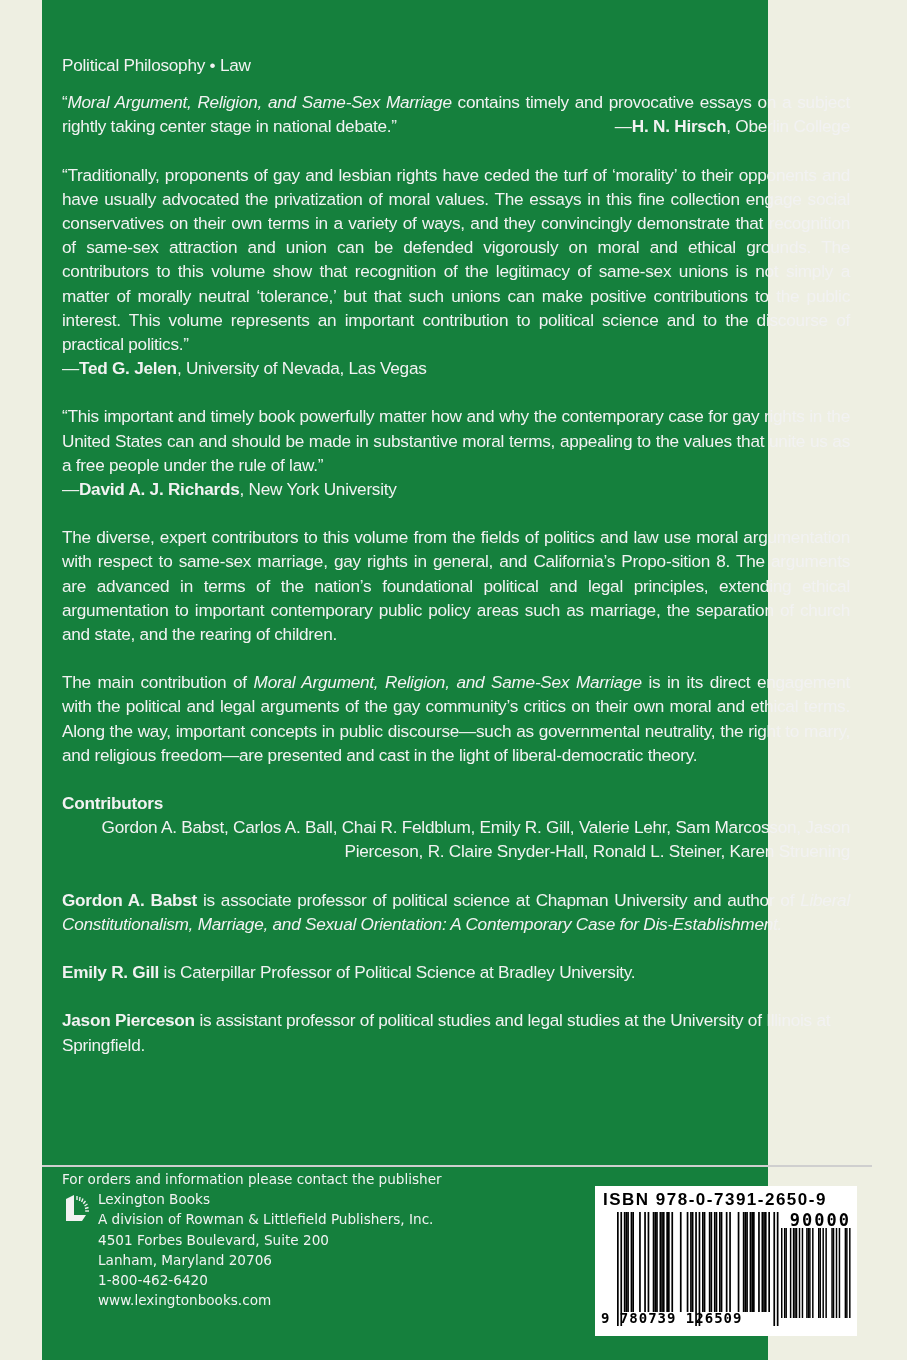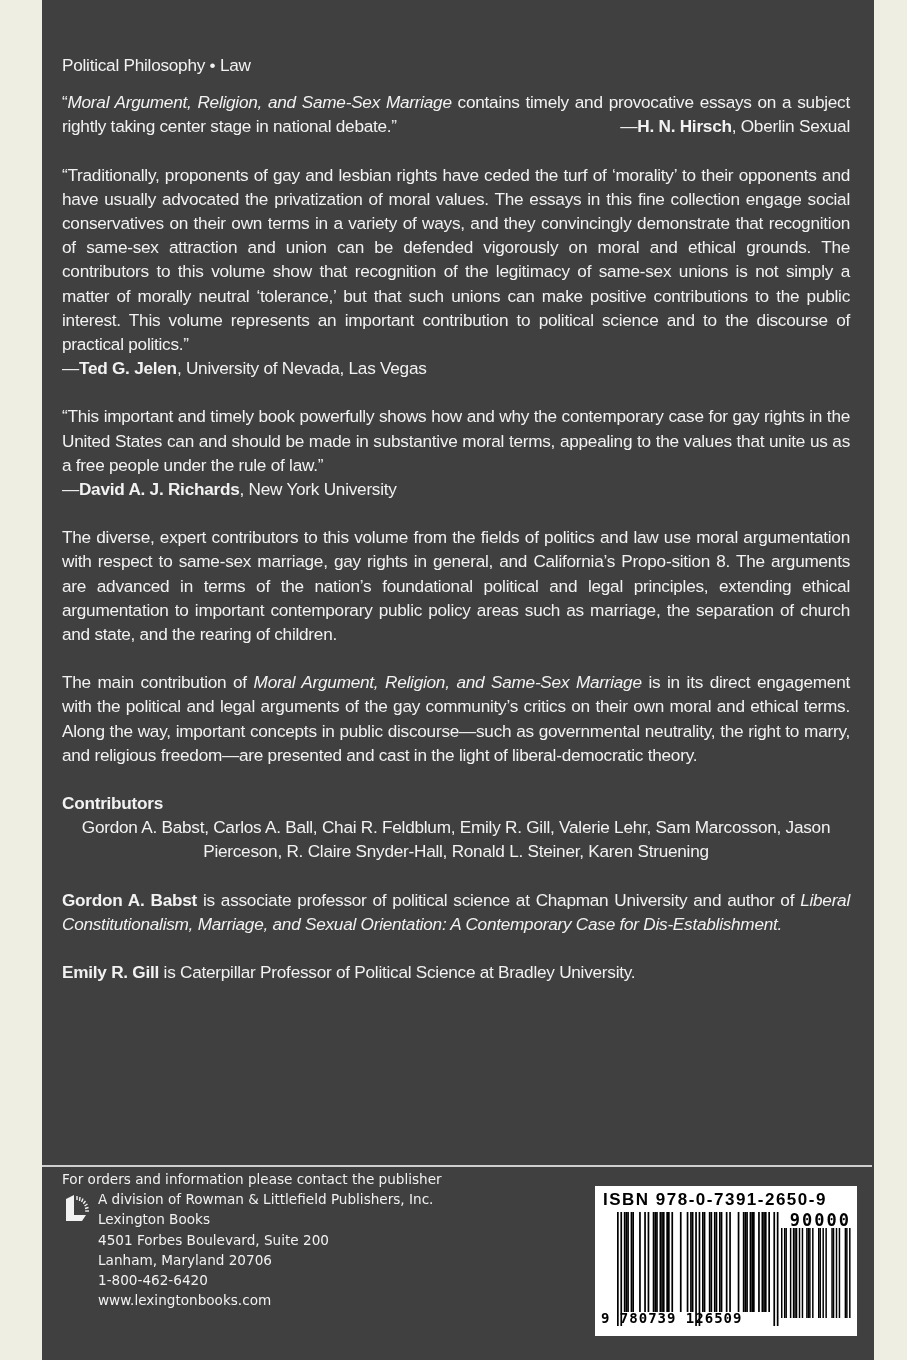--- a/index.html
+++ b/index.html
@@ -1,17 +1,17 @@
 <!DOCTYPE html>
 <html><head>
 <meta charset="utf-8">
 <style>
   html, body { margin:0; padding:0; }
   body { width:907px; height:1360px; background:#eeefe2; position:relative; overflow:hidden; }
-  .cover { position:absolute; left:42px; top:0; width:832px; height:1360px; background:#404040; color:#f2f2f2;
+  .cover { position:absolute; left:42px; top:0; width:726px; height:1360px; background:#15803d; color:#f2f2f2;
            font-family:"Liberation Sans", sans-serif; }
   .content { position:absolute; left:20px; top:53px; width:788px; font-size:17.2px; line-height:24.2px;
              letter-spacing:-0.25px; }
   .content p { margin:0; text-align:justify; }
   .category { margin-bottom:13px !important; }
   .block { margin-bottom:24px; }
   .attr { text-align:right; }
   .inline-attr { float:right; }
   b { font-weight:bold; }
   i { font-style:italic; }
@@ -32,76 +32,79 @@
   svg.bars { position:absolute; left:0; top:0; }
 </style>
 </head>
 <body>
 
 <div class="cover">
   <div class="content">
     <p class="category">Political Philosophy • Law</p>
 
     <div class="block">
-      <p><span>“</span><i>Moral Argument, Religion, and Same-Sex Marriage</i><span> contains timely and provocative essays on a subject rightly taking center stage in national debate.”</span><span class="inline-attr"><span>—</span><b>H. N. Hirsch</b><span>, Oberlin Sexual</span></span></p>
+      <p><span>“</span><i>Moral Argument, Religion, and Same-Sex Marriage</i><span> contains timely and provocative essays on a subject rightly taking center stage in national debate.”</span><span class="inline-attr"><span>—</span><b>H. N. Hirsch</b><span>, Oberlin College</span></span></p>
       <div style="clear:both"></div>
     </div>
 
     <div class="block">
       <p>“Traditionally, proponents of gay and lesbian rights have ceded the turf of ‘morality’ to their opponents and have usually advocated the privatization of moral values. The essays in this fine collection engage social conservatives on their own terms in a variety of ways, and they convincingly demonstrate that recognition of same-sex attraction and union can be defended vigorously on moral and ethical grounds. The contributors to this volume show that recognition of the legitimacy of same-sex unions is not simply a matter of morally neutral ‘tolerance,’ but that such unions can make positive contributions to the public interest. This volume represents an important contribution to political science and to the discourse of practical politics.”</p>
       <p class="attr"><span>—</span><b>Ted G. Jelen</b><span>, University of Nevada, Las Vegas</span></p>
     </div>
 
     <div class="block">
-      <p>“This important and timely book powerfully shows how and why the contemporary case for gay rights in the United States can and should be made in substantive moral terms, appealing to the values that unite us as a free people under the rule of law.”</p>
+      <p>“This important and timely book powerfully matter how and why the contemporary case for gay rights in the United States can and should be made in substantive moral terms, appealing to the values that unite us as a free people under the rule of law.”</p>
       <p class="attr"><span>—</span><b>David A. J. Richards</b><span>, New York University</span></p>
     </div>
 
     <div class="block">
       <p>The diverse, expert contributors to this volume from the fields of politics and law use moral argumentation with respect to same-sex marriage, gay rights in general, and California’s Propo-sition 8. The arguments are advanced in terms of the nation’s foundational political and legal principles, extending ethical argumentation to important contemporary public policy areas such as marriage, the separation of church and state, and the rearing of children.</p>
     </div>
 
     <div class="block">
       <p><span>The main contribution of </span><i>Moral Argument, Religion, and Same-Sex Marriage</i><span> is in its direct engagement with the political and legal arguments of the gay community’s critics on their own moral and ethical terms. Along the way, important concepts in public discourse—such as governmental neutrality, the right to marry, and religious freedom—are presented and cast in the light of liberal-democratic theory.</span></p>
     </div>
 
     <div class="block">
       <p class="heading">Contributors</p>
-      <p style="text-align:center">Gordon A. Babst, Carlos A. Ball, Chai R. Feldblum, Emily R. Gill, Valerie Lehr, Sam Marcosson, Jason Pierceson, R. Claire Snyder-Hall, Ronald L. Steiner, Karen Struening</p>
+      <p style="text-align:right">Gordon A. Babst, Carlos A. Ball, Chai R. Feldblum, Emily R. Gill, Valerie Lehr, Sam Marcosson, Jason Pierceson, R. Claire Snyder-Hall, Ronald L. Steiner, Karen Struening</p>
     </div>
 
     <div class="block">
       <p><b>Gordon A. Babst</b><span> is associate professor of political science at Chapman University and author of </span><i>Liberal Constitutionalism, Marriage, and Sexual Orientation: A Contemporary Case for Dis-Establishment</i><i>.</i></p>
     </div>
 
     <div class="block">
       <p><b>Emily R. Gill</b><span> is Caterpillar Professor of Political Science at Bradley University.</span></p>
     </div>
 
+    <div class="block">
+      <p style="text-align:left"><b>Jason Pierceson</b><span> is assistant professor of political studies and legal studies at the University of Illinois at Springfield.</span></p>
+    </div>
   </div>
 
   <div class="divider"></div>
 
   <div class="footer">
     <div class="line1">For orders and information please contact the publisher</div>
     <div class="pub">
       <svg class="logo" viewBox="0 0 28 30">
         <polygon points="2,6 10,2 10,22 22,22 18,28 2,28" fill="#f2f2f2"></polygon>
         <g stroke="#f2f2f2" stroke-width="1.4">
           <line x1="13" y1="3" x2="13" y2="7"></line>
           <line x1="16" y1="4" x2="15.5" y2="8"></line>
           <line x1="19" y1="5.5" x2="17.6" y2="9"></line>
           <line x1="21.5" y1="8" x2="19.3" y2="10.8"></line>
           <line x1="23.5" y1="11" x2="20.5" y2="13"></line>
           <line x1="24.5" y1="14.5" x2="21" y2="15.5"></line>
           <line x1="25" y1="18" x2="21.2" y2="18"></line>
         </g>
       </svg>
+      <div>Lexington Books</div>
       <div>A division of Rowman &amp; Littlefield Publishers, Inc.</div>
-      <div>Lexington Books</div>
       <div>4501 Forbes Boulevard, Suite 200</div>
       <div>Lanham, Maryland 20706</div>
       <div>1-800-462-6420</div>
       <div>www.lexingtonbooks.com</div>
     </div>
   </div>
 
   <div class="barcode-box">
     <svg class="bars" id="bars" width="262" height="150">
         <rect x="22" y="26" width="1.7" height="114" fill="#000"></rect>

